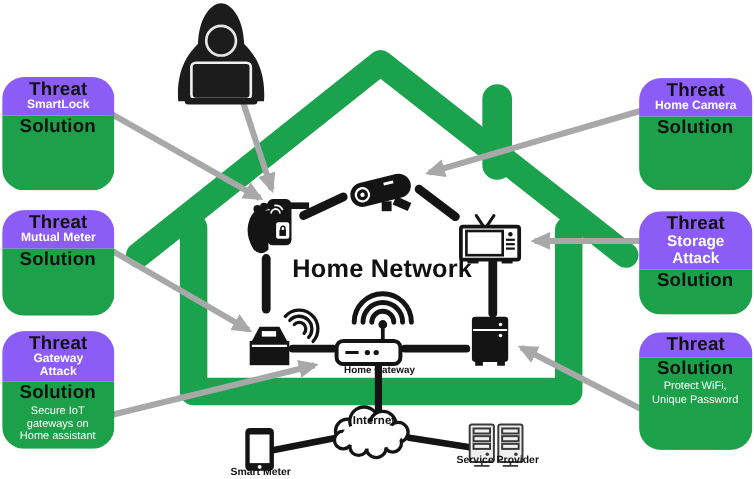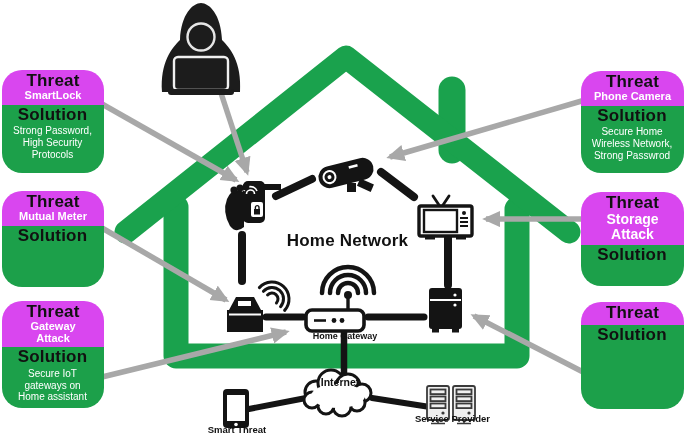--- a/index.html
+++ b/index.html
@@ -1,29 +1,29 @@
 <!DOCTYPE html>
 <html><head>
 <meta charset="utf-8">
 <style>
   html,body{margin:0;padding:0;background:#fff;}
   #stage{position:relative;width:685px;height:435px;background:#fff;overflow:hidden;
          font-family:"Liberation Sans",sans-serif;}
   #scene{position:absolute;left:0;top:0;z-index:1;}
   .lbl{position:absolute;z-index:3;color:#111;text-align:center;font-weight:800;}
-  #lbl-home-network{left:260px;top:231px;width:175px;font-size:17px;letter-spacing:.2px;}
+  #lbl-home-network{left:260px;top:231px;width:175px;font-size:23px;letter-spacing:.2px;}
   #lbl-home-gateway{left:300px;top:331px;width:90px;font-size:9px;}
   #lbl-internet{left:300px;top:376px;width:80px;font-size:10.5px;}
   #lbl-smart-phone{left:194px;top:424px;width:86px;font-size:9.5px;}
   #lbl-service-provider{left:405px;top:413px;width:95px;font-size:9.5px;}
   .tbox{position:absolute;z-index:4;width:102px;border-radius:20px;overflow:hidden;
         display:flex;flex-direction:column;text-align:center;}
   .tbox.left{left:2px;}
   .tbox.right{left:581px;width:103px;}
-  .tb-red{background:#d946ef;color:#fff;padding:2px 2px 3px 2px;flex:0 0 auto;}
+  .tb-red{background:#8b5cf6;color:#fff;padding:2px 2px 3px 2px;flex:0 0 auto;}
   .tb-green{background:#1ca04a;color:#fff;padding:1px 3px 2px 2px;flex:1 1 auto;}
   .tb-title{color:#111;font-size:17px;font-weight:800;line-height:1.08;letter-spacing:.2px;}
   .tb-name{font-size:11px;font-weight:700;line-height:1.05;white-space:pre-line;}
   .tb-name.sm{font-size:14px;}
   .tb-text{font-size:10px;font-weight:500;line-height:1.18;white-space:pre-line;margin-top:1px;}
 </style>
 </head>
 <body>
 
 <div id="stage">
@@ -175,33 +175,30 @@
     </g>
     <circle cx="443" cy="413" r="1.6" fill="#3a3a3a"></circle>
     <circle cx="469" cy="413" r="1.6" fill="#3a3a3a"></circle>
     <path d="M438,420 v3 M464,420 v3 M431,423.5 h14 M457,423.5 h14" stroke="#3a3a3a" stroke-width="1.6" fill="none"></path>
   </g>
 </svg>
 
 <div class="lbl" id="lbl-home-network">Home Network</div>
 <div class="lbl" id="lbl-home-gateway">Home Gateway</div>
 <div class="lbl" id="lbl-internet">Internet</div>
-<div class="lbl" id="lbl-smart-phone">Smart Threat</div>
+<div class="lbl" id="lbl-smart-phone">Smart Meter</div>
 <div class="lbl" id="lbl-service-provider">Service Provider</div>
 
 <div class="tbox left" style="top:70px;height:103px">
   <div class="tb-red">
     <div class="tb-title">Threat</div>
     <div class="tb-name">SmartLock</div>
   </div>
   <div class="tb-green">
     <div class="tb-title">Solution</div>
-    <div class="tb-text">Strong Password,
-High Security
-Protocols</div>
   </div>
 </div>
 
 <div class="tbox left" style="top:191px;height:96px">
   <div class="tb-red">
     <div class="tb-title">Threat</div>
     <div class="tb-name">Mutual Meter</div>
   </div>
   <div class="tb-green">
     <div class="tb-title">Solution</div>
@@ -218,43 +215,42 @@
     <div class="tb-title">Solution</div>
     <div class="tb-text">Secure IoT
 gateways on
 Home assistant</div>
   </div>
 </div>
 
 <div class="tbox right" style="top:71px;height:102px">
   <div class="tb-red">
     <div class="tb-title">Threat</div>
-    <div class="tb-name">Phone Camera</div>
-  </div>
-  <div class="tb-green">
-    <div class="tb-title">Solution</div>
-    <div class="tb-text">Secure Home
-Wireless Network,
-Strong Passwrod</div>
+    <div class="tb-name">Home Camera</div>
+  </div>
+  <div class="tb-green">
+    <div class="tb-title">Solution</div>
   </div>
 </div>
 
 <div class="tbox right" style="top:192px;height:94px">
   <div class="tb-red">
     <div class="tb-title">Threat</div>
     <div class="tb-name sm">Storage
 Attack</div>
   </div>
   <div class="tb-green">
     <div class="tb-title">Solution</div>
   </div>
 </div>
 
 <div class="tbox right" style="top:302px;height:107px">
   <div class="tb-red">
     <div class="tb-title">Threat</div>
   </div>
   <div class="tb-green">
     <div class="tb-title">Solution</div>
+    <div class="tb-text">Protect WiFi,
+Unique Password</div>
   </div>
 </div>
 
 </div>
 
 </body></html>

